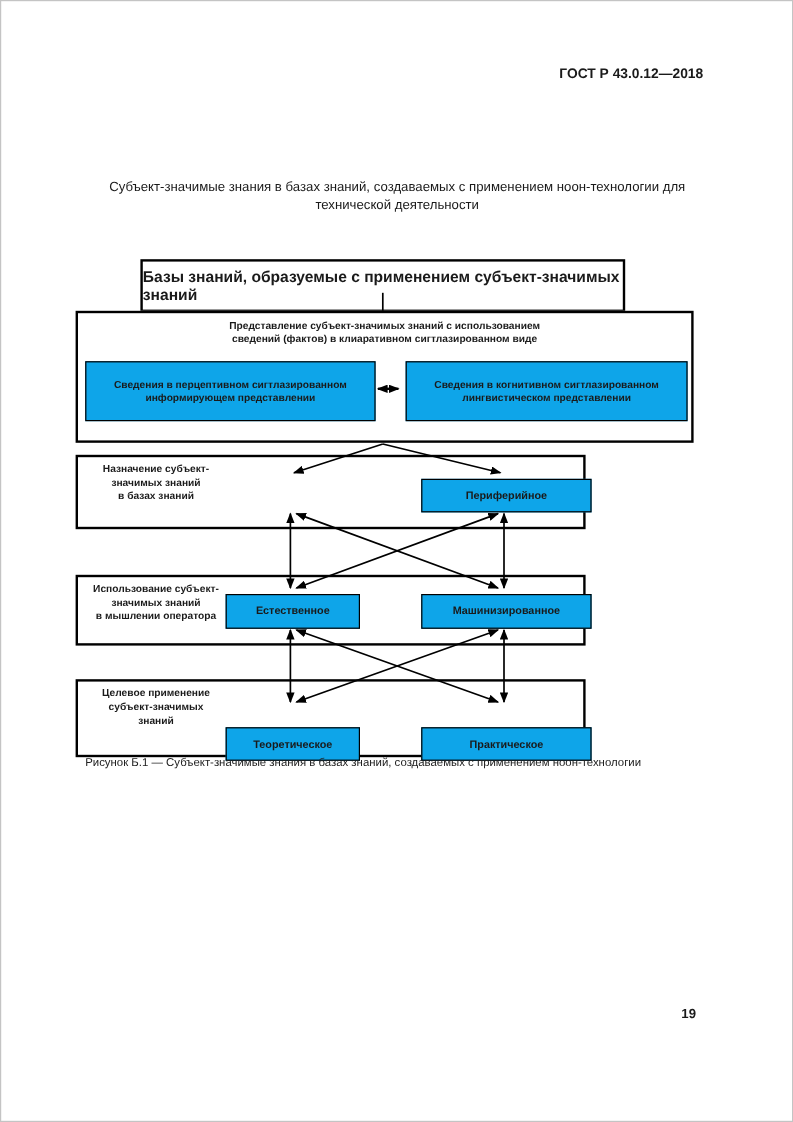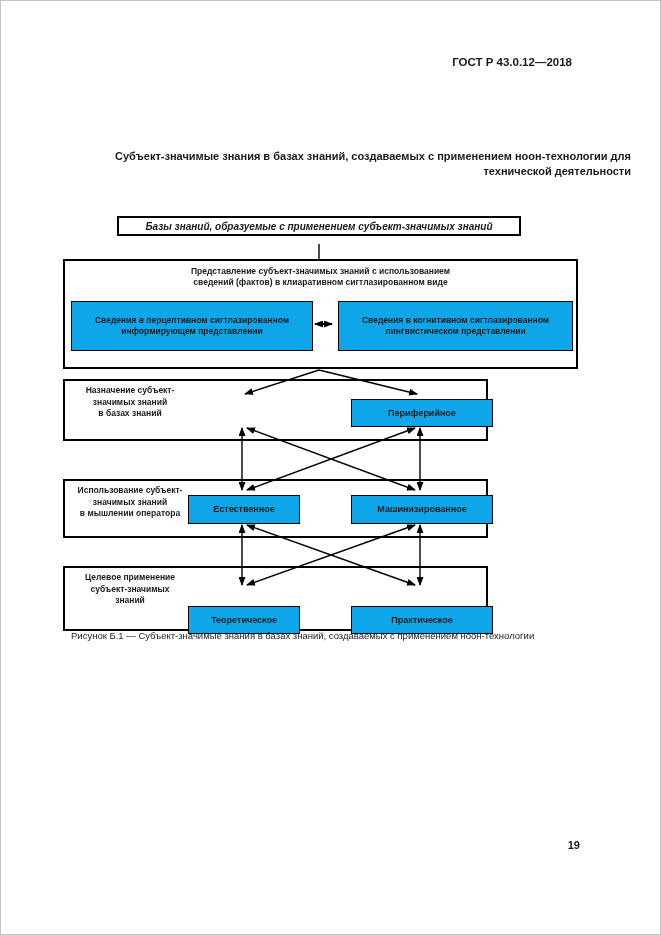--- a/index.html
+++ b/index.html
@@ -10,32 +10,32 @@
     background:#fff;
     border:1px solid #c4c4c4;
     box-sizing:border-box;
     font-family:"Liberation Sans", sans-serif;
     color:#1a1a1a;
     overflow:hidden;
   }
   .abs{position:absolute;}
   .pre{white-space:pre-line;}
 
-  .gost-header{top:55px;left:0;right:88px;text-align:right;font-weight:bold;font-size:11.5px;}
+  .gost-header{top:55px;left:0;right:74px;text-align:right;font-weight:bold;font-size:11.5px;}
   .appendix{top:88px;left:0;width:640px;text-align:center;font-weight:bold;font-size:11px;line-height:13px;}
-  .doc-title{top:148px;left:30px;width:600px;text-align:right;font-weight:bold;font-size:11px;line-height:15px;}
+  .doc-title{top:148px;left:30px;width:600px;text-align:center;font-weight:normal;font-size:11px;line-height:15px;}
 
   .dbox{border:2px solid #000;box-sizing:border-box;background:#fff;}
   .ibox{border:1.5px solid #000;box-sizing:border-box;background:#0ea5e9;
         display:flex;align-items:center;justify-content:center;
         font-weight:bold;font-size:9px;text-align:center;line-height:11px;}
 
-  .box-top{left:116px;top:215px;width:404px;height:20px;
+  .box-top{left:116px;top:215px;width:404px;height:44px;
            display:flex;align-items:center;justify-content:center;
-           font-weight:bold;font-size:10px;font-style:italic;}
+           font-weight:bold;font-size:13px;}
   .box-repr{left:62px;top:258px;width:515px;height:110px;}
   .repr-header{top:5px;left:20px;right:20px;text-align:center;
                font-weight:bold;font-size:8.5px;line-height:11px;}
   .repr-left{left:6px;top:40px;width:242px;height:50px;font-size:8.5px;}
   .repr-right{left:273px;top:40px;width:235px;height:50px;font-size:8.5px;}
 
   .band{left:62px;width:425px;}
   .band-s1{top:378px;height:62px;}
   .band-s2{top:478px;height:59px;}
   .band-s3{top:565px;height:65px;}

